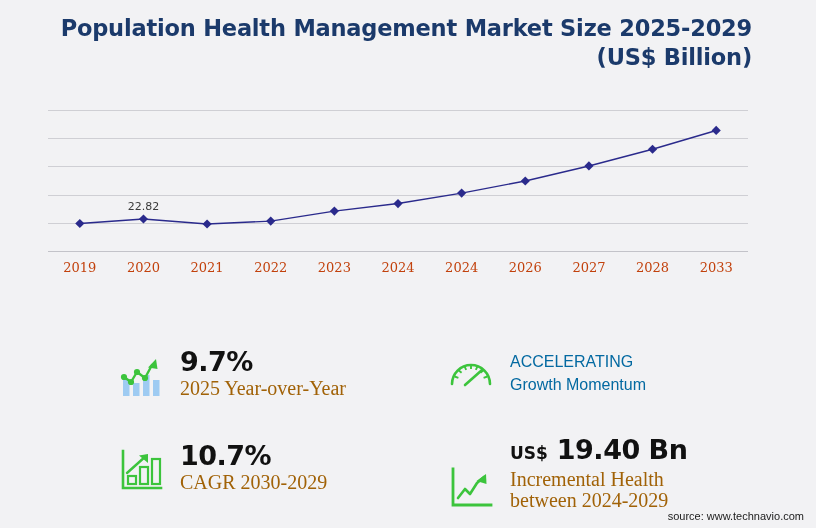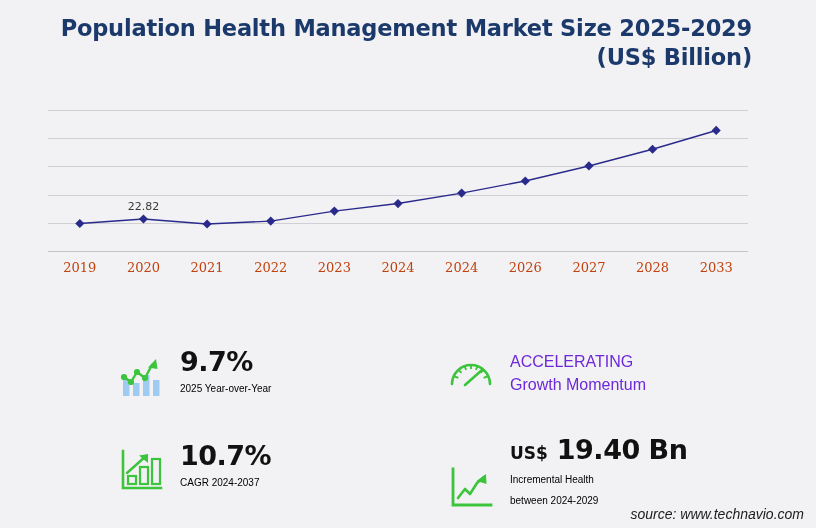--- a/index.html
+++ b/index.html
@@ -123,48 +123,47 @@
     line-height: 32px;
     white-space: nowrap;
     letter-spacing: -0.5px;
   }
   .stat-value .unit {
     font-size: 17px;
     font-weight: bold;
     letter-spacing: 0;
   }
   .stat-caption {
-    font-family: Liberation Sans, sans-serif;
-    font-size: 10px;
-    color: #000000;
+    font-family: Liberation Serif, serif;
+    font-size: 20px;
+    color: #a16207;
     line-height: 21px;
     white-space: nowrap;
   }
   .stat-head {
     font-family: "Liberation Sans", sans-serif;
     font-size: 16px;
-    color: #6d28d9;
+    color: #0369a1;
     line-height: 23px;
     white-space: nowrap;
   }
 
   #cell-yoy      { left: 118px; top: 24px; }
   #cell-cagr     { left: 118px; top: 118px; }
   #cell-momentum { left: 448px; top: 28px; }
   #cell-incr     { left: 448px; top: 112px; }
 
   #source-note {
     position: absolute;
     right: 12px;
     bottom: 6px;
     font-family: "Liberation Sans", sans-serif;
-    font-size: 14px;
+    font-size: 11px;
     color: #1b1b1b;
     white-space: nowrap;
-    font-style: italic;
   }
 </style>
 </head>
 <body>
 
 <div id="title-block">
   <div class="title-line">Population Health Management Market Size 2025-2029</div>
   <div class="title-line">(US$ Billion)</div>
 </div>
 
@@ -242,21 +241,21 @@
         <polyline points="5,4 5,41 43,41" fill="none" stroke="#3cc43c" stroke-width="2.6" stroke-linecap="square"></polyline>
         <rect x="10" y="29" width="8" height="8" fill="none" stroke="#3cc43c" stroke-width="2.2"></rect>
         <rect x="22" y="20" width="8" height="17" fill="none" stroke="#3cc43c" stroke-width="2.2"></rect>
         <rect x="34" y="12" width="8" height="25" fill="none" stroke="#3cc43c" stroke-width="2.2"></rect>
         <line x1="9" y1="26" x2="28" y2="9" stroke="#3cc43c" stroke-width="2.4" stroke-linecap="round"></line>
         <polygon points="30,7 30,16 21,8.5" fill="#3cc43c"></polygon>
       </svg>
     </div>
     <div class="stat-text">
       <div class="stat-value">10.7%</div>
-      <div class="stat-caption">CAGR 2024-2037</div>
+      <div class="stat-caption">CAGR 2030-2029</div>
     </div>
   </div>
 
   <div class="stat-cell" id="cell-momentum">
     <div class="stat-icon">
       <svg width="46" height="46" viewBox="0 0 46 46">
         <path d="M4,34 A19,19 0 0 1 42,34" fill="none" stroke="#3cc43c" stroke-width="2.6" stroke-linecap="round"></path>
         <line x1="6.6" y1="26.5" x2="10.4" y2="27.8" stroke="#3cc43c" stroke-width="1.9"></line>
         <line x1="10.5" y1="20.2" x2="13.6" y2="22.8" stroke="#3cc43c" stroke-width="1.9"></line>
         <line x1="16.5" y1="16.3" x2="18.2" y2="19.9" stroke="#3cc43c" stroke-width="1.9"></line>

